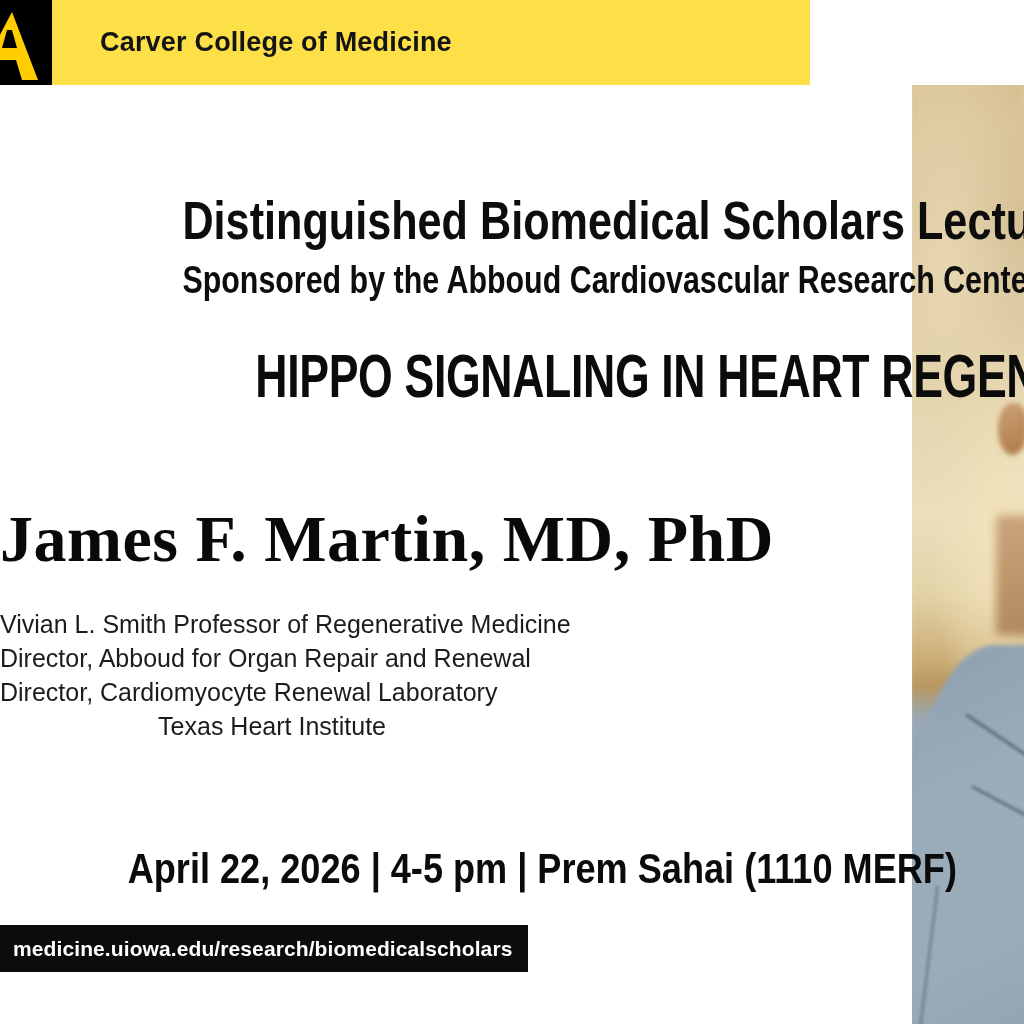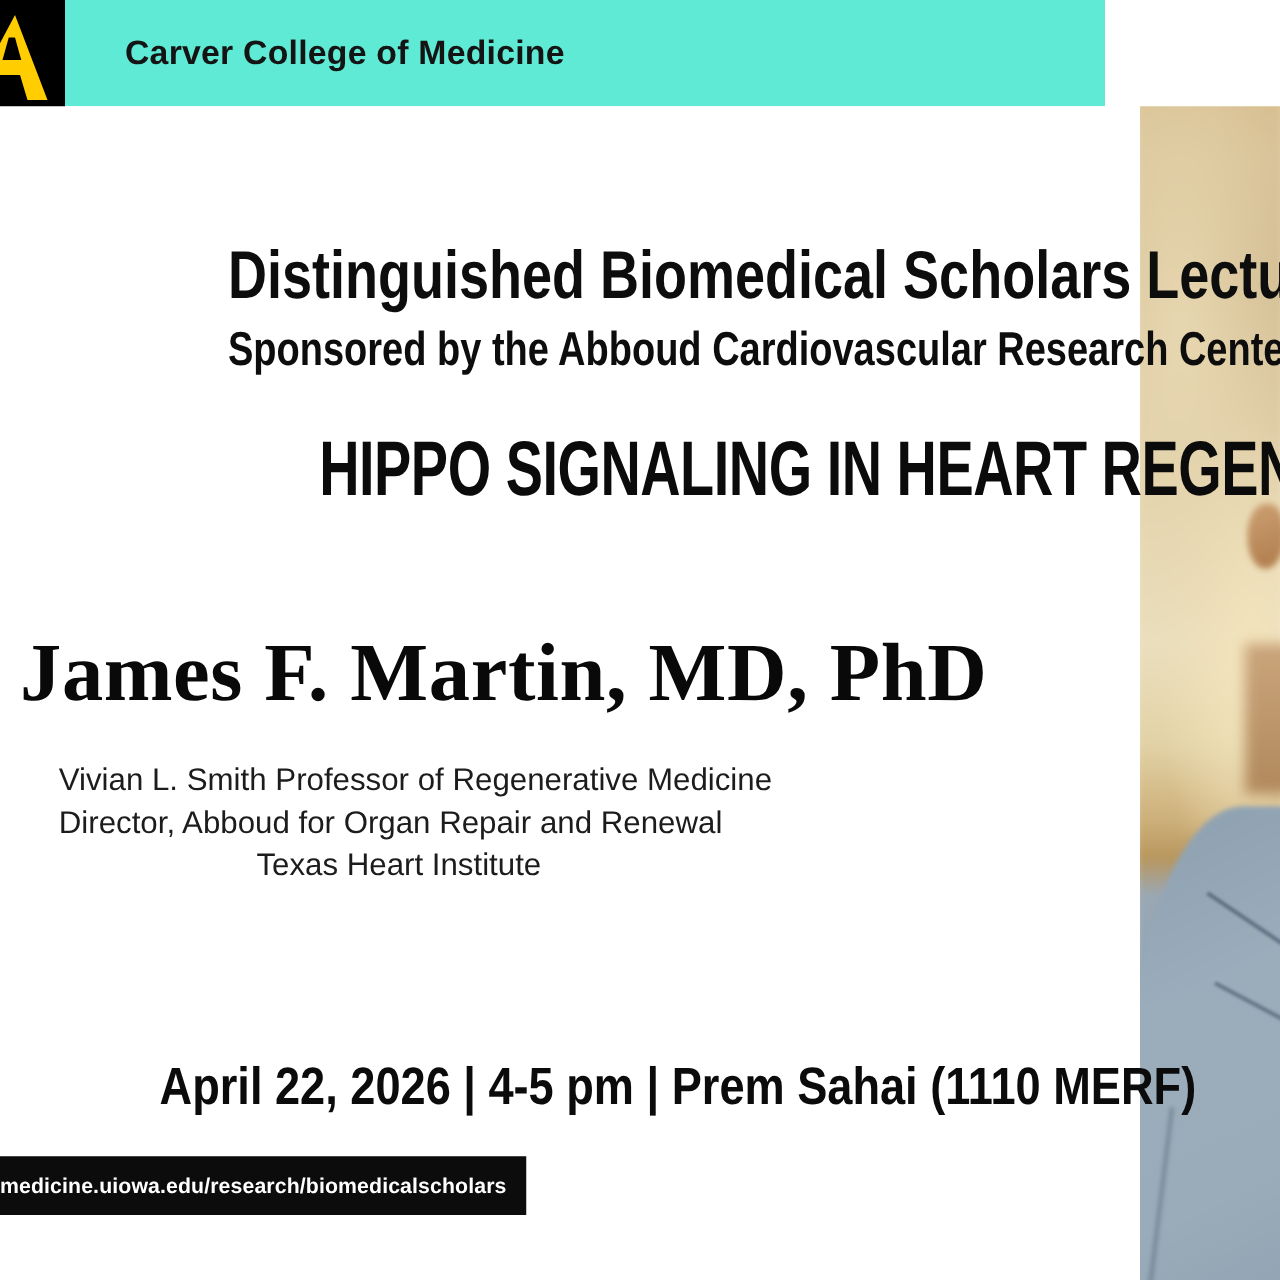--- a/index.html
+++ b/index.html
@@ -23,23 +23,23 @@
     width: 1024px;
     height: 1024px;
     background: #ffffff;
     overflow: hidden;
   }
 
   
   .header-band {
     position: absolute;
     left: 0; top: 0;
-    width: 884px;
+    width: 810px;
     height: 85px;
-    background: #5eead4;
+    background: #fde047;
     text-decoration: underline;
   }
   .logo-box {
     position: absolute;
     left: 0; top: 0;
     width: 52px;
     height: 108px;
     background: #000000;
     overflow: hidden;
   }
@@ -230,35 +230,34 @@
     position: absolute;
     left: 0;
     top: 421px;
     width: 912px;
     white-space: nowrap;
     font-family: "Liberation Serif", "DejaVu Serif", serif;
     font-size: 66px;
     line-height: 66px;
     font-weight: bold;
     color: #090909;
-    text-align: center;
+    text-align: left;
     padding-right: 106px;
     box-sizing: border-box;
     letter-spacing: 0.5px;
   }
 
   .affiliations {
     position: absolute;
     left: 0;
     top: 522px;
     width: 836px;
     text-align: right;
     padding-right: 450px;
     box-sizing: border-box;
-    margin-left: 47px;
   }
   .affiliation-line {
     white-space: nowrap;
     font-size: 25px;
     line-height: 34px;
     color: #1c1c1c;
     font-weight: normal;
   }
 
   .event-details {
@@ -284,24 +283,25 @@
     top: 840px;
     height: 47px;
     background: #0c0c0c;
     color: #ffffff;
     display: flex;
     align-items: center;
     padding: 0 16px 0 40px;
     box-sizing: border-box;
   }
   .url-text {
-    font-size: 17px;
+    font-size: 21px;
     font-weight: bold;
     white-space: nowrap;
     letter-spacing: 0.1px;
+    padding-left: 13px;
   }
 </style>
 </head>
 <body>
 
 <div id="poster">
 
   <div class="header-band">
     <div class="header-title">Carver College of Medicine</div>
   </div>
@@ -330,20 +330,21 @@
 
     <div class="series-line series-2">Sponsored by the Abboud Cardiovascular Research Center</div>
 
     <div class="headline">HIPPO SIGNALING IN HEART REGENERATION</div>
 
     <div class="speaker-name">James F. Martin, MD, PhD</div>
 
     <div class="affiliations">
       <div class="affiliation-line">Vivian L. Smith Professor of Regenerative Medicine</div>
       <div class="affiliation-line">Director, Abboud for Organ Repair and Renewal</div>
+      <div class="affiliation-line">Director, Cardiomyocyte Renewal Laboratory</div>
       <div class="affiliation-line">Texas Heart Institute</div>
     </div>
 
     <div class="event-details">April 22, 2026 | 4-5 pm | Prem Sahai (1110 MERF)</div>
 
     <div class="url-banner">
       <span class="url-text">medicine.uiowa.edu/research/biomedicalscholars</span>
     </div>
 
   </div>

